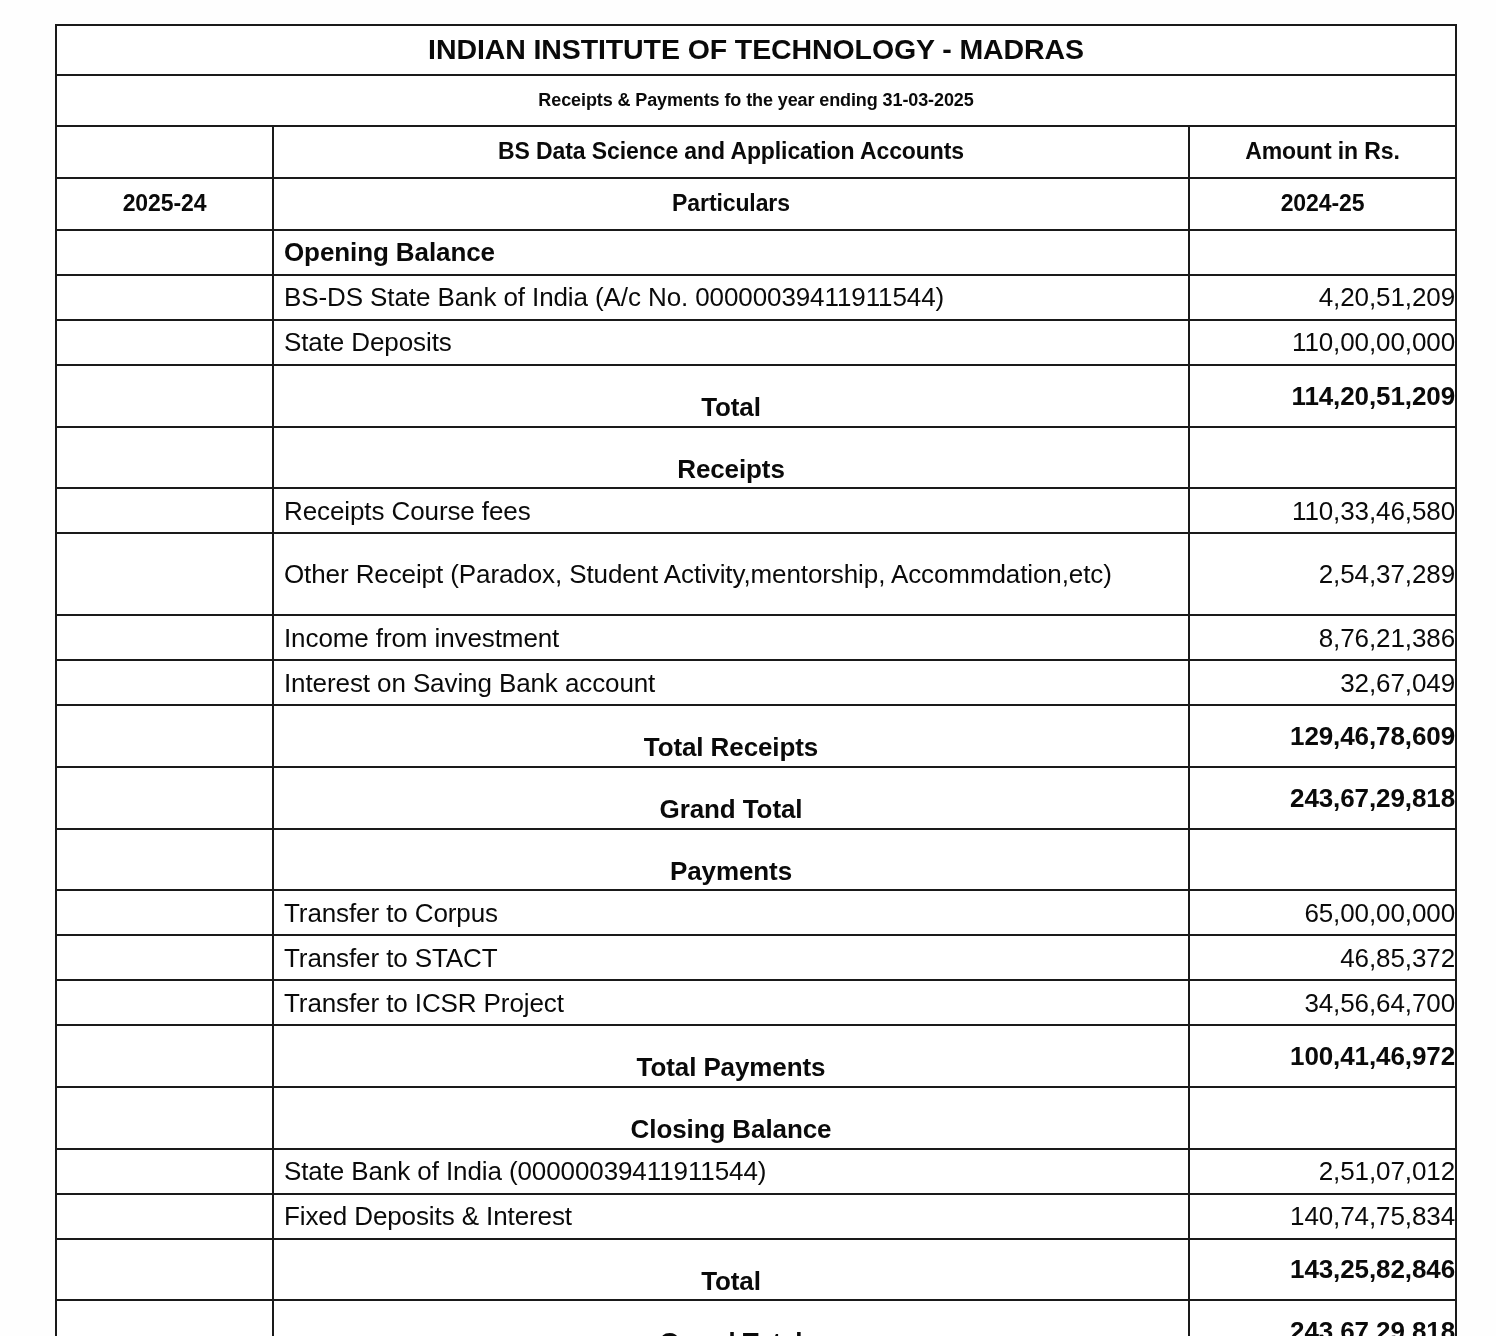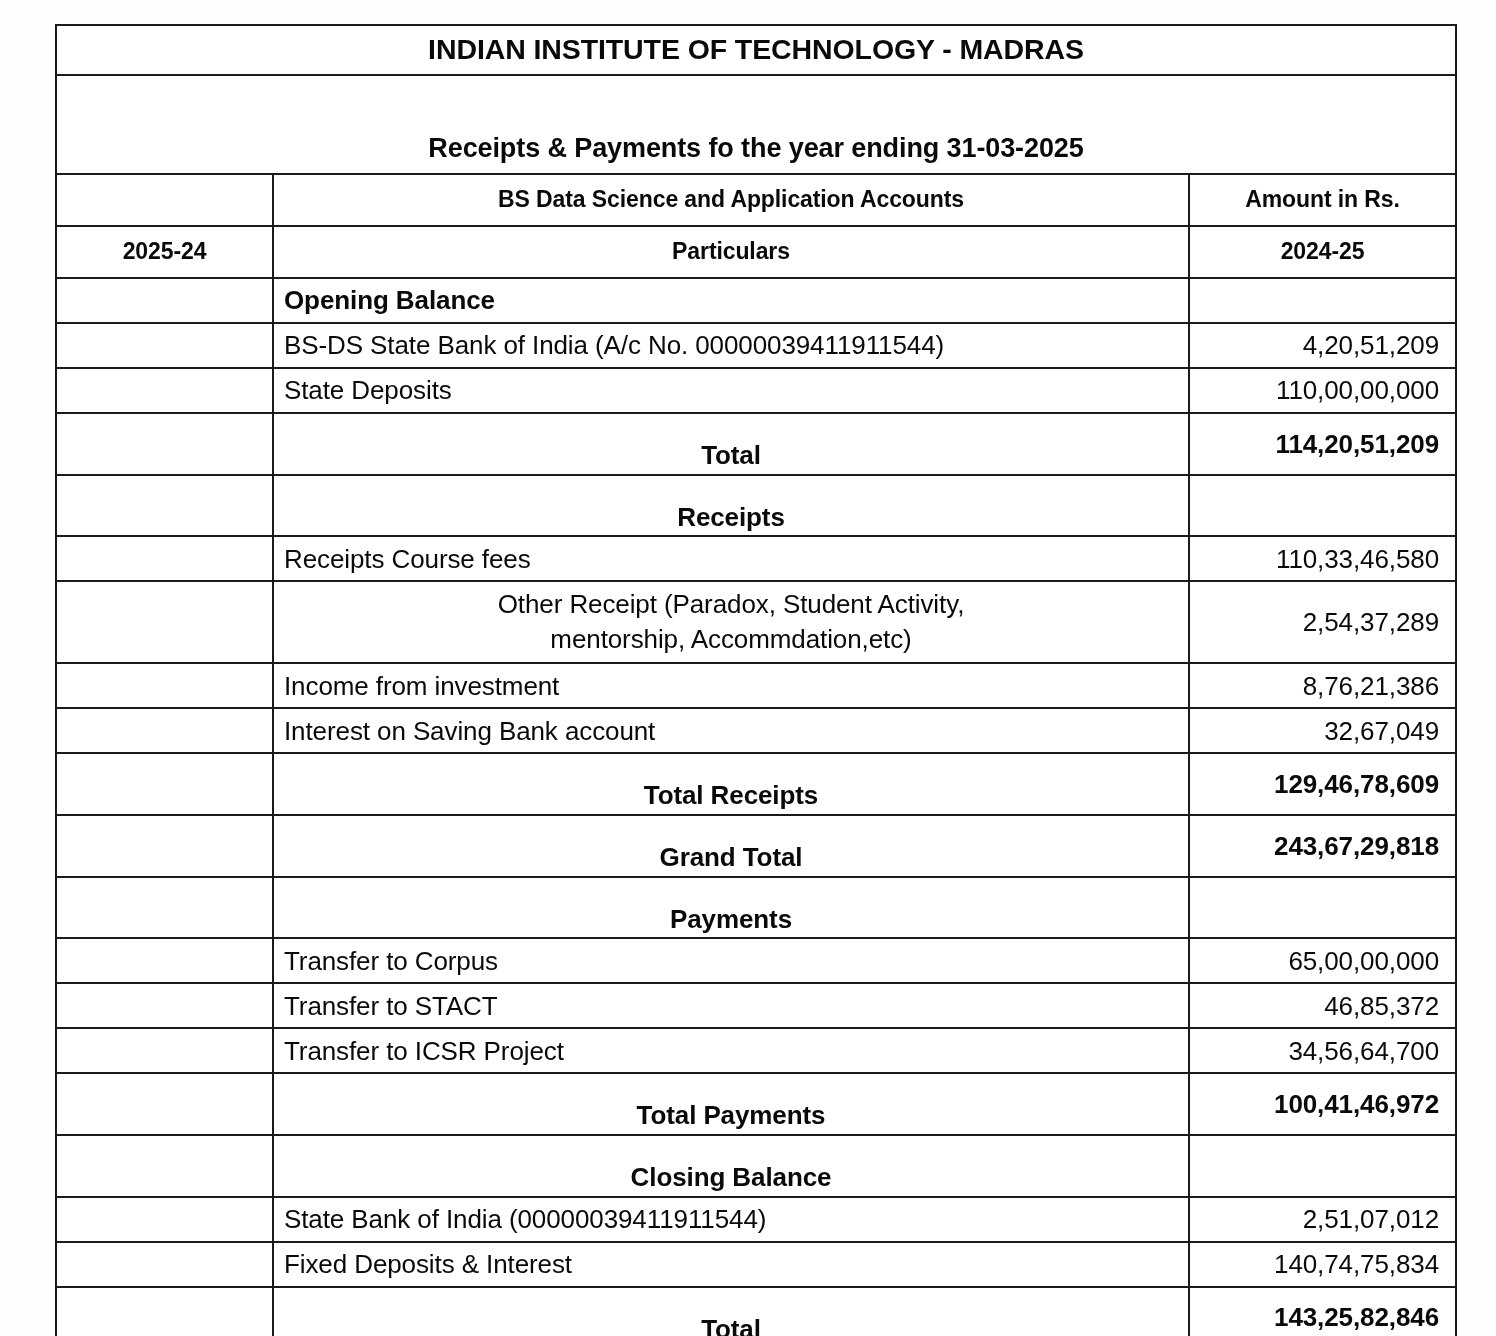--- a/index.html
+++ b/index.html
@@ -60,26 +60,25 @@
     font-weight: bold;
     font-size: 28.5px;
     height: 42px;
     display: flex;
     align-items: center;
     justify-content: center;
   }
   .subtitle-row .cell {
     text-align: center;
     font-weight: bold;
-    font-size: 27px;
+    font-size: 18px;
     height: 43px;
     display: flex;
     align-items: center;
     justify-content: center;
-    margin-top: 48px;
   }
 
   
   .hdr .cell {
     font-weight: bold;
     font-size: 23px;
     height: 44px;
     display: flex;
     align-items: center;
     justify-content: center;
@@ -116,32 +115,32 @@
     box-sizing: border-box;
     margin-top: 23px;
   }
   .cell.right {
     text-align: right;
     display: flex;
     align-items: center;
     justify-content: flex-end;
     height: 100%;
     box-sizing: border-box;
-    padding-right: 16px;
+    padding-right: 0;
   }
   .cell.blank {
     height: 100%;
   }
   .bold { font-weight: bold; }
 
   .twoline {
     white-space: normal;
     line-height: 1.35;
     display: flex;
-    flex-direction: column;
+    flex-direction: row;
     justify-content: center;
     align-items: flex-start;
   }
   .twoline span { display: block; }
 </style>
 </head>
 <body>
 
 <div class="page">
 

